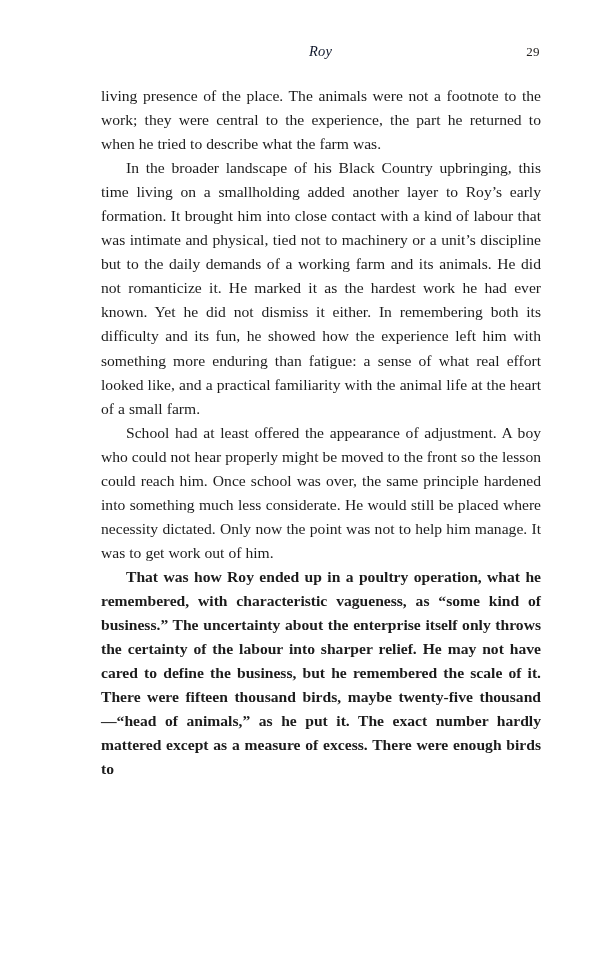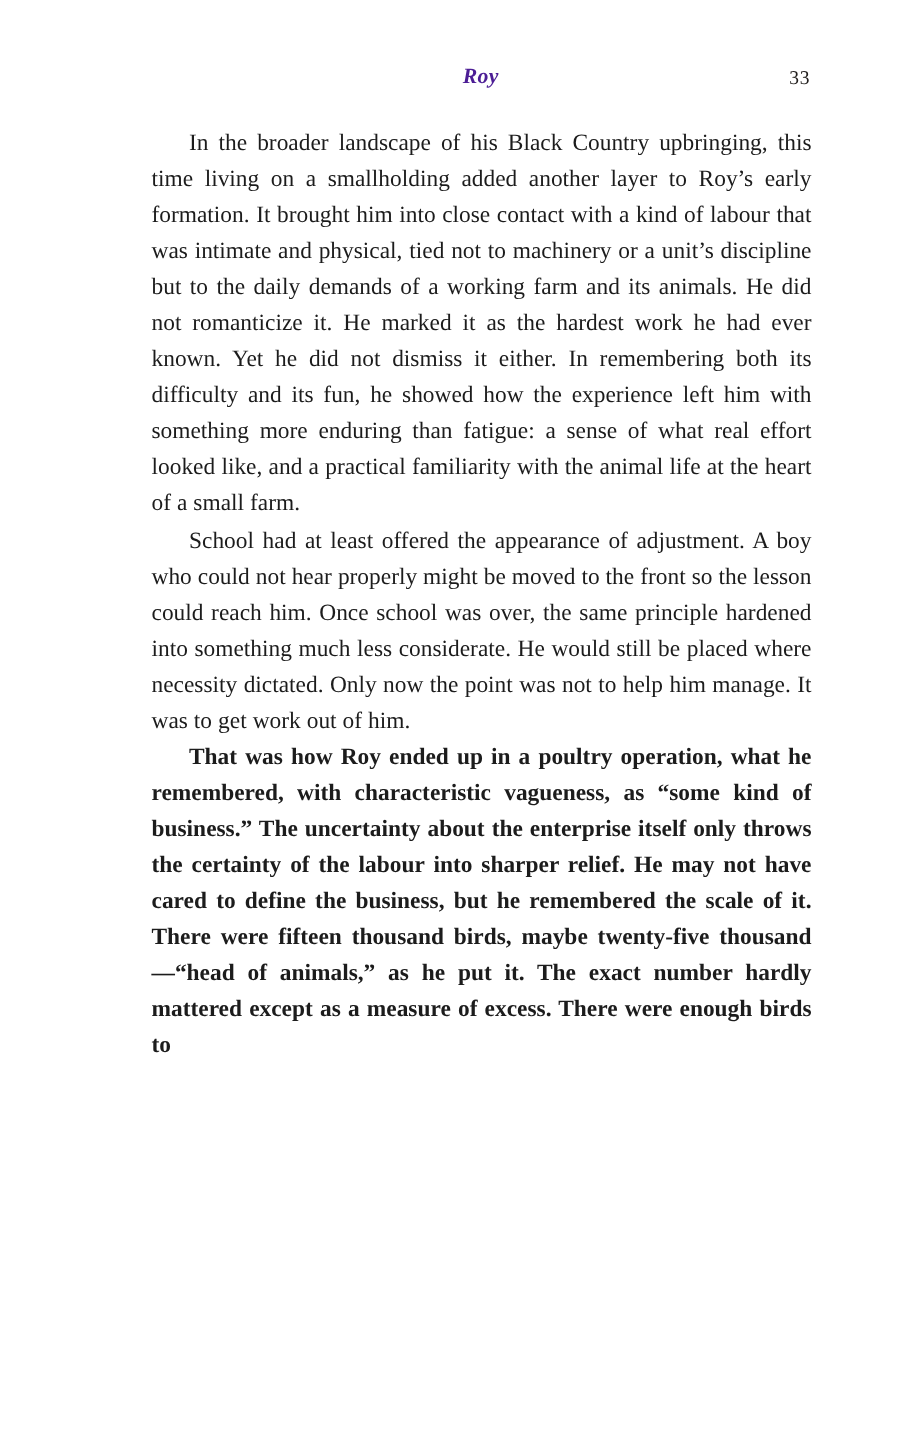--- a/index.html
+++ b/index.html
@@ -35,23 +35,22 @@
   }
   .running-head-title {
     position: absolute;
     left: 0;
     top: 0;
     width: 439px;
     text-align: center;
     font-style: italic;
     font-size: 14.5px;
     letter-spacing: 0.2px;
-    color: #4c1d95;
+    color: #0f172a;
     line-height: 20px;
-    font-weight: bold;
   }
   .running-head-folio {
     position: absolute;
     right: 0;
     top: 1px;
     font-size: 13px;
     font-variant: small-caps;
     letter-spacing: 0.4px;
     color: #23201e;
     line-height: 20px;
@@ -85,22 +84,23 @@
     font-weight: bold;
   }
 </style>
 </head>
 <body>
 
 <div class="page">
 
   <div class="running-head">
     <div class="running-head-title">Roy</div>
-    <div class="running-head-folio">33</div>
+    <div class="running-head-folio">29</div>
   </div>
 
   <div class="body-text">
+    <p>living presence of the place. The animals were not a footnote to the work; they were central to the experience, the part he returned to when he tried to describe what the farm was.</p>
     <p class="indent">In the broader landscape of his Black Country upbringing, this time living on a smallholding added another layer to Roy’s early formation. It brought him into close contact with a kind of labour that was intimate and physical, tied not to machinery or a unit’s discipline but to the daily demands of a working farm and its animals. He did not romanticize it. He marked it as the hardest work he had ever known. Yet he did not dismiss it either. In remembering both its difficulty and its fun, he showed how the experience left him with something more enduring than fatigue: a sense of what real effort looked like, and a practical familiarity with the animal life at the heart of a small farm.</p>
     <p class="indent">School had at least offered the appearance of adjustment. A boy who could not hear properly might be moved to the front so the lesson could reach him. Once school was over, the same principle hardened into something much less considerate. He would still be placed where necessity dictated. Only now the point was not to help him manage. It was to get work out of him.</p>
     <p class="indent">That was how Roy ended up in a poultry operation, what he remembered, with characteristic vagueness, as “some kind of business.” The uncertainty about the enterprise itself only throws the certainty of the labour into sharper relief. He may not have cared to define the business, but he remembered the scale of it. There were fifteen thousand birds, maybe twenty-five thousand—“head of animals,” as he put it. The exact number hardly mattered except as a measure of excess. There were enough birds to</p>
   </div>
 
 </div>
 
 </body></html>

